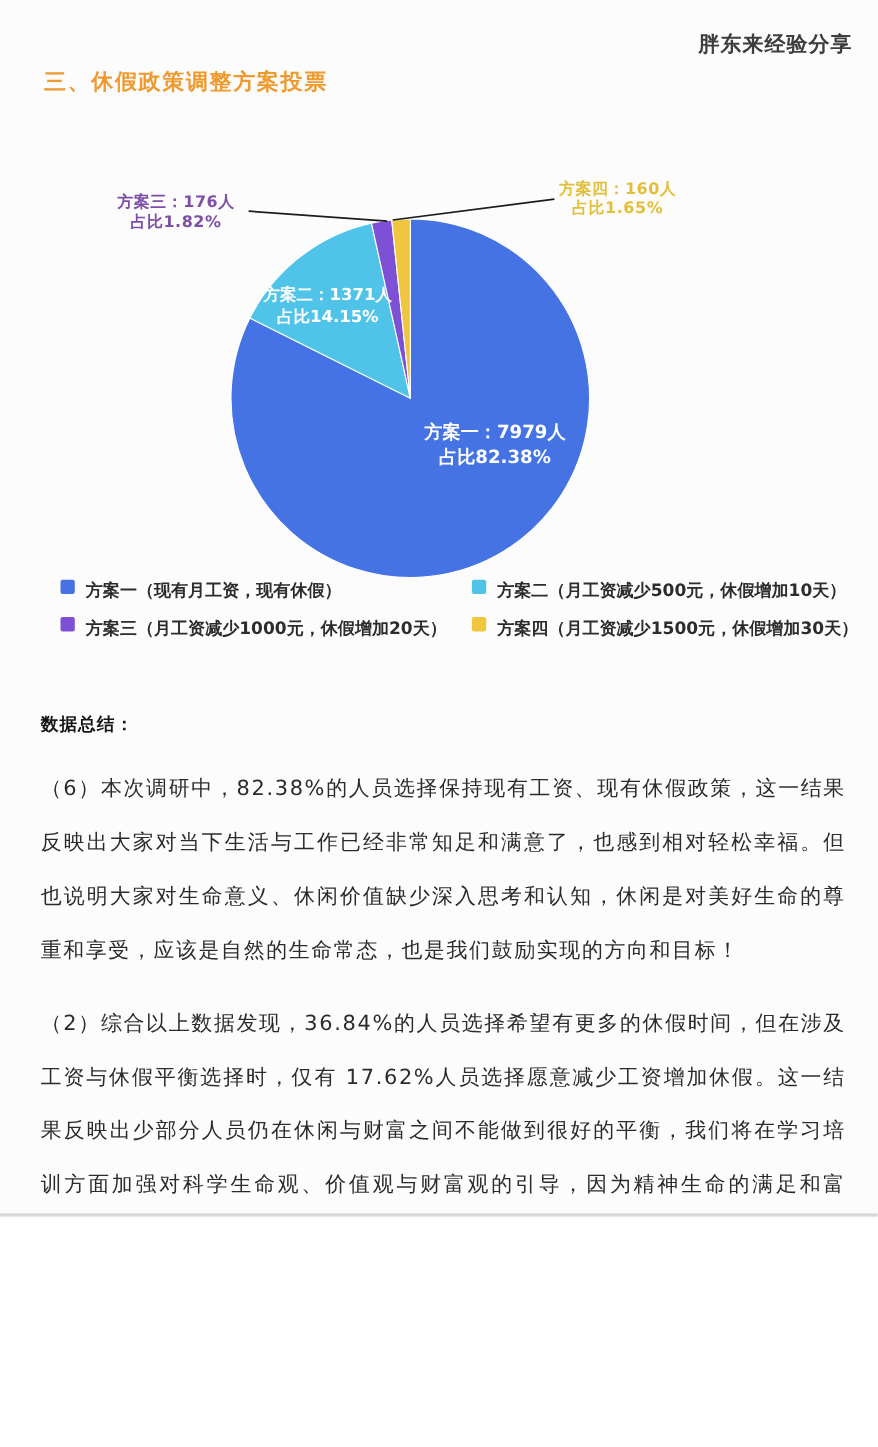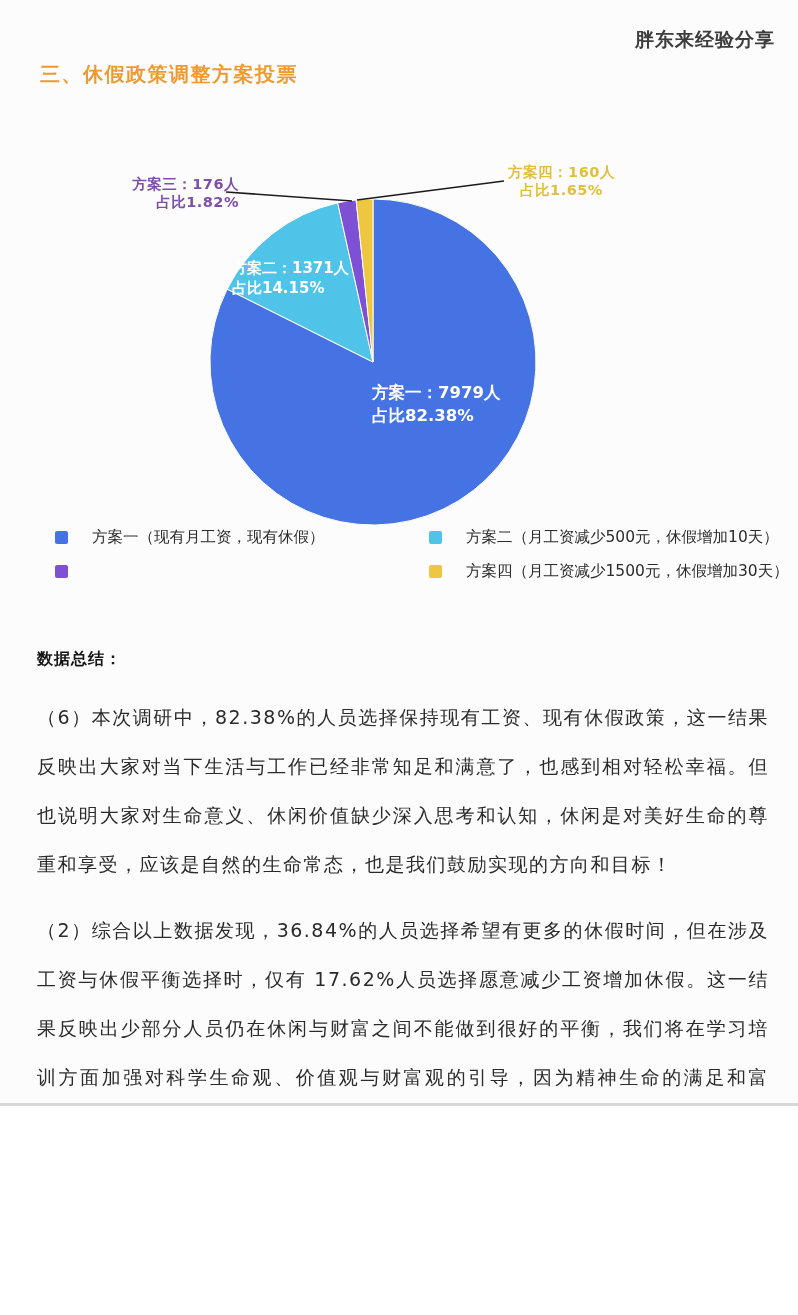--- a/index.html
+++ b/index.html
@@ -15,33 +15,33 @@
   }
   .section-title{
     position:absolute;top:61px;left:40px;
     font-size:20px;font-weight:700;letter-spacing:1.5px;
   }
   .chart-svg{position:absolute;left:0;top:140px;}
   .callout{
     position:absolute;text-align:center;font-weight:700;
     font-size:14.5px;line-height:17.5px;letter-spacing:0.5px;
   }
-  .callout-plan3{left:121px;top:176px;width:118px;text-align:right;}
+  .callout-plan3{left:101px;top:176px;width:118px;}
   .callout-plan4{left:504px;top:164px;width:115px;}
   .pie-label{
-    position:absolute;font-weight:700;color:#fff;
+    position:absolute;text-align:center;font-weight:700;color:#fff;
   }
   .pie-label-plan2{left:232px;top:258px;width:132px;font-size:15px;line-height:20px;}
   .pie-label-plan1{left:372px;top:381px;width:156px;font-size:16.5px;line-height:23px;}
   .legend{
     position:absolute;left:55px;top:527px;width:715px;
     display:grid;grid-template-columns:374px 1fr;row-gap:13px;
     font-size:15.5px;color:#2c2c2c;
   }
-  .legend-item{display:flex;align-items:center;gap:24px;font-weight:400;white-space:nowrap;}
+  .legend-item{display:flex;gap:10px;font-weight:700;white-space:nowrap;}
   .swatch{width:13px;height:13px;border-radius:2px;flex:none;}
   .summary{position:absolute;left:37px;top:649px;width:732px;}
   .summary-heading{font-size:16px;font-weight:700;color:#161616;letter-spacing:1px;}
   .para{
     margin:23px 0 0;font-size:19px;line-height:49px;color:#2b2b2b;
     text-align:justify;letter-spacing:1.5px;
   }
   .para.second{margin-top:17px;}
   .company{
     position:absolute;top:1191px;right:35px;z-index:1;
@@ -107,20 +107,21 @@
     <div class="legend-item">
       <span class="swatch" style="background: rgb(70, 115, 227);"></span>
       <span>方案一（现有月工资，现有休假）</span>
     </div>
     <div class="legend-item">
       <span class="swatch" style="background: rgb(79, 196, 232);"></span>
       <span>方案二（月工资减少500元，休假增加10天）</span>
     </div>
     <div class="legend-item">
       <span class="swatch" style="background: rgb(126, 80, 214);"></span>
+      <span>方案三（月工资减少1000元，休假增加20天）</span>
     </div>
     <div class="legend-item">
       <span class="swatch" style="background: rgb(238, 198, 63);"></span>
       <span>方案四（月工资减少1500元，休假增加30天）</span>
     </div>
   </div>
 
   <div class="summary">
     <div class="summary-heading">数据总结：</div>
     <p class="para">（6）本次调研中，82.38%的人员选择保持现有工资、现有休假政策，这一结果反映出大家对当下生活与工作已经非常知足和满意了，也感到相对轻松幸福。但也说明大家对生命意义、休闲价值缺少深入思考和认知，休闲是对美好生命的尊重和享受，应该是自然的生命常态，也是我们鼓励实现的方向和目标！</p>

